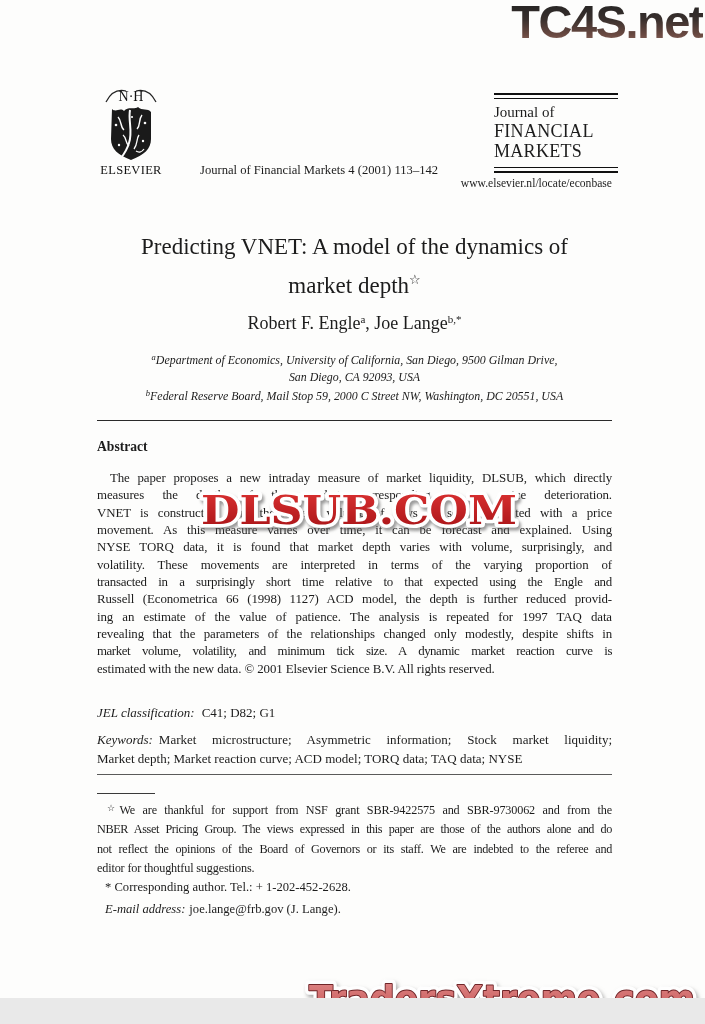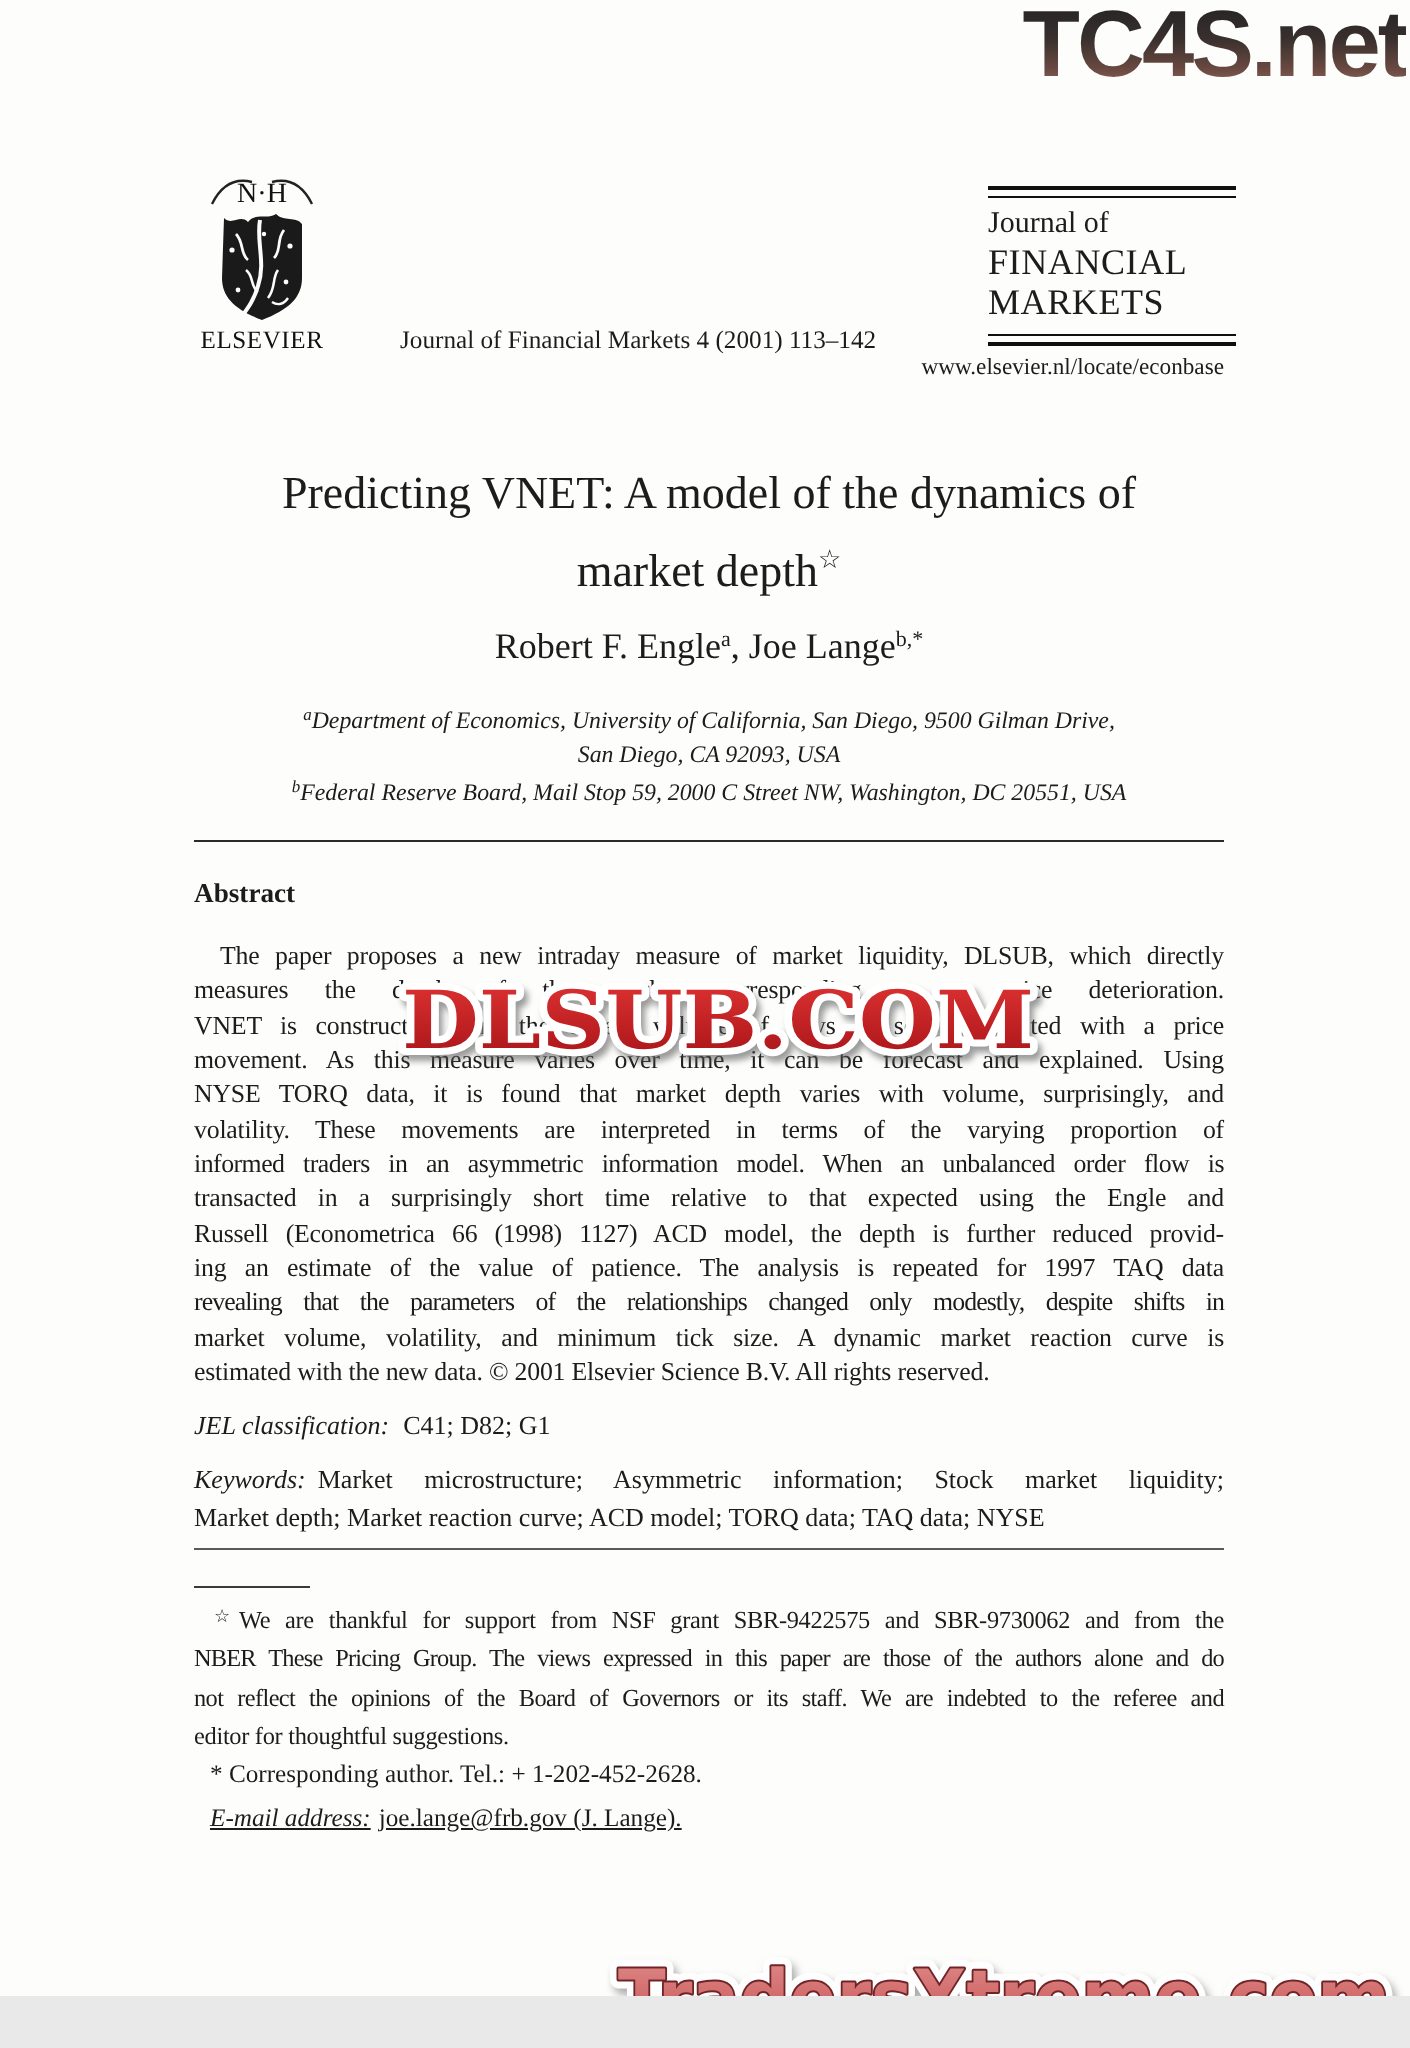--- a/index.html
+++ b/index.html
@@ -69,21 +69,21 @@
   .keywords .kw-label { font-style:italic; margin-right:6px; }
 
   
   .footnote1 { position:absolute; left:0; top:799px; width:100%;
                font-size:12.2px; line-height:19.3px; letter-spacing:-0.15px; }
   .footnote1 .jline:nth-child(2) { letter-spacing:-0.4px; }
   .footnote1 .jline:nth-child(3) { letter-spacing:-0.3px; }
   .footnote1 sup { font-size:9px; vertical-align:3px; }
   .fn-first { text-indent:10px; }
   .fn-corr { position:absolute; left:0; top:880px; font-size:12.6px; padding-left:8px; }
-  .fn-email { position:absolute; left:0; top:902px; font-size:12.6px; padding-left:8px;text-decoration:underline; }
+  .fn-email { position:absolute; left:0; top:902px; font-size:12.6px; padding-left:8px; }
   .fn-email .value { margin-left:4px; }
 
   
   .imprint { position:absolute; left:0; top:929px; font-size:12.4px; line-height:18.6px; }
 
   
   .wm-mid { position:absolute; left:193px; top:481px; }
   .wm-bottom { position:absolute; right:2px; top:974px; }
 </style>
 </head>
@@ -148,42 +148,41 @@
     <div class="rule1"></div>
 
     <div class="abstract-heading">Abstract</div>
     <div class="abstract-body">
       <div class="jline indent">The paper proposes a new intraday measure of market liquidity, DLSUB, which directly</div>
       <div class="jline">measures the depth of the market corresponding to a price deterioration.</div>
       <div class="jline">VNET is constructed from the excess volume of buys or sells associated with a price</div>
       <div class="jline">movement. As this measure varies over time, it can be forecast and explained. Using</div>
       <div class="jline">NYSE TORQ data, it is found that market depth varies with volume, surprisingly, and</div>
       <div class="jline">volatility. These movements are interpreted in terms of the varying proportion of</div>
-      <div class="jline">informed traders in an asymmetric information model. When an unbalanced order flow is</div>
       <div class="jline">transacted in a surprisingly short time relative to that expected using the Engle and</div>
       <div class="jline">Russell (Econometrica 66 (1998) 1127) ACD model, the depth is further reduced provid-</div>
       <div class="jline">ing an estimate of the value of patience. The analysis is repeated for 1997 TAQ data</div>
       <div class="jline">revealing that the parameters of the relationships changed only modestly, despite shifts in</div>
       <div class="jline">market volume, volatility, and minimum tick size. A dynamic market reaction curve is</div>
       <div class="jline last">estimated with the new data. © 2001 Elsevier Science B.V. All rights reserved.</div>
     </div>
 
     <div class="jel"><span class="ital">JEL classification:</span><span class="codes">C41; D82; G1</span></div>
 
     <div class="keywords">
       <div class="jline"><span class="kw-label">Keywords:</span><span>Market microstructure; Asymmetric information; Stock market liquidity;</span></div>
       <div class="jline last">Market depth; Market reaction curve; ACD model; TORQ data; TAQ data; NYSE</div>
     </div>
 
     <div class="rule2"></div>
     <div class="fnsep"></div>
 
     <div class="footnote1">
       <div class="jline fn-first"><sup>☆</sup><span>We are thankful for support from NSF grant SBR-9422575 and SBR-9730062 and from the</span></div>
-      <div class="jline">NBER These Pricing Group. The views expressed in this paper are those of the authors alone and do</div>
+      <div class="jline">NBER Asset Pricing Group. The views expressed in this paper are those of the authors alone and do</div>
       <div class="jline">not reflect the opinions of the Board of Governors or its staff. We are indebted to the referee and</div>
       <div class="jline last">editor for thoughtful suggestions.</div>
     </div>
     <div class="fn-corr">* Corresponding author. Tel.: + 1-202-452-2628.</div>
     <div class="fn-email"><span class="ital">E-mail address:</span><span class="value">joe.lange@frb.gov (J. Lange).</span></div>
 
 
   </div>
 
   <svg class="wm-mid" width="332" height="58">

